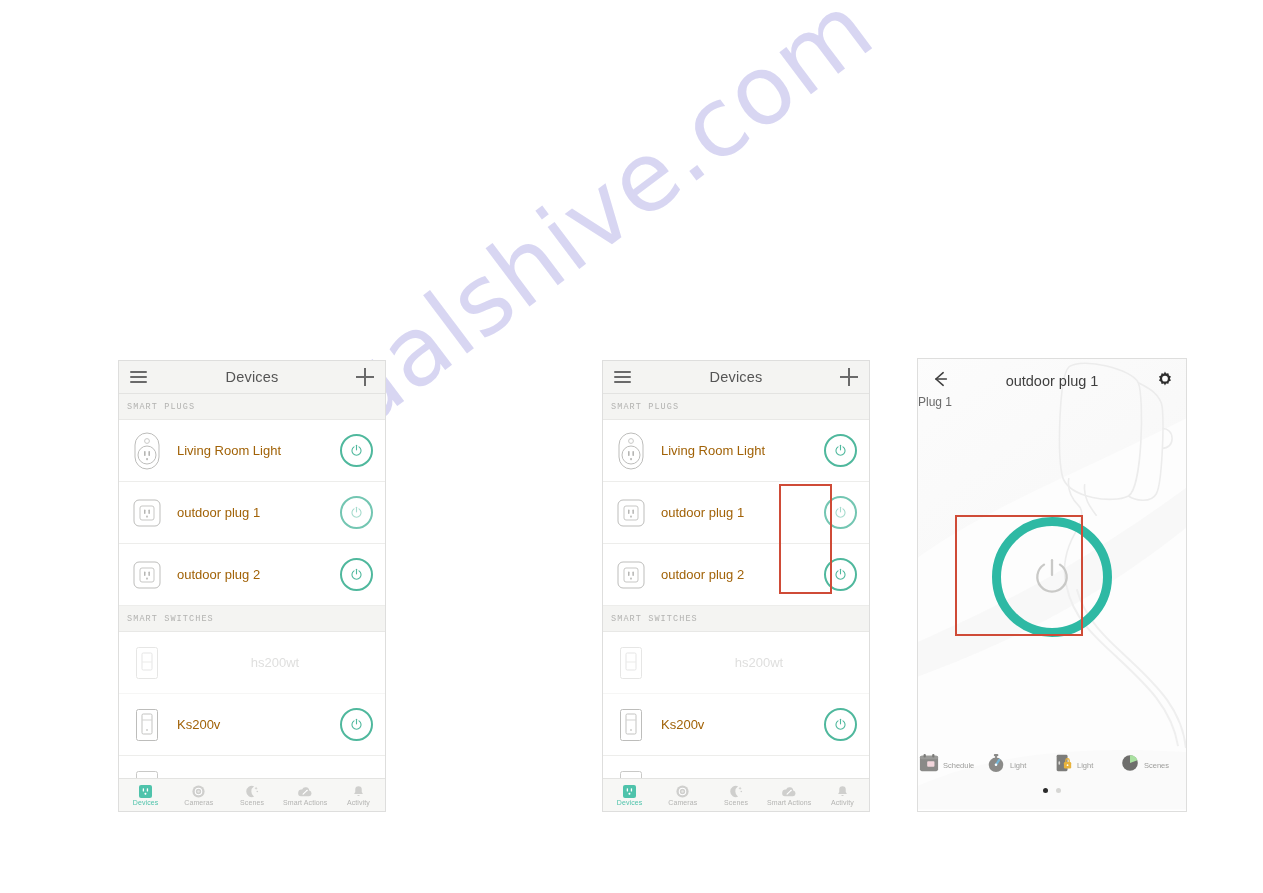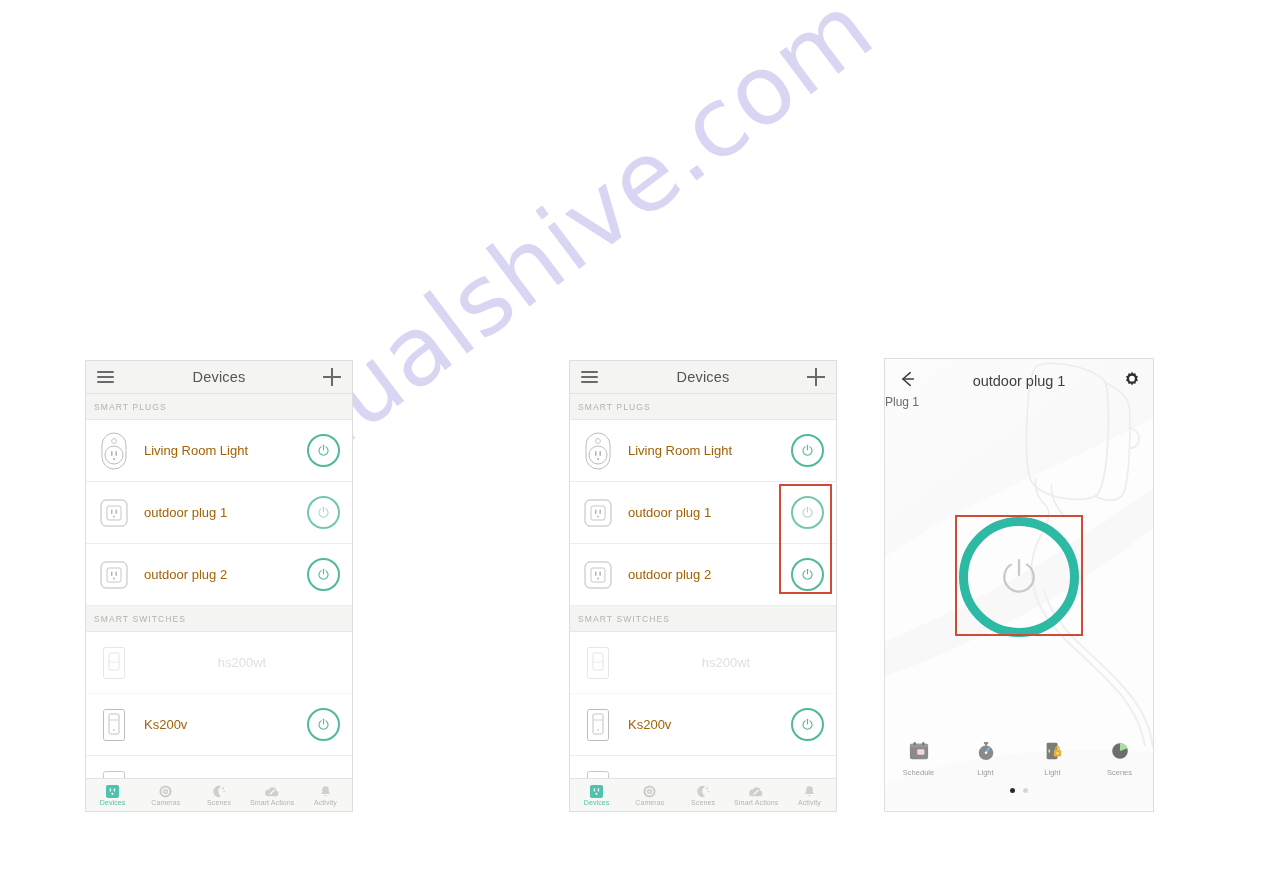--- a/index.html
+++ b/index.html
@@ -33,20 +33,21 @@
   }
 
   
   .phone{
     position:absolute;
     z-index:3;
     background:#ffffff;
     border:1px solid #dededd;
     box-sizing:border-box;
     overflow:hidden;
+    margin-left:33px;
   }
   #phone1{ left:85px;  top:360px; width:268px; height:452px; }
   #phone2{ left:569px; top:360px; width:268px; height:452px; }
   #phone3{ left:884px; top:358px; width:270px; height:454px; }
 
   
   .app-header{
     height:33px;
     background:#f4f4f2;
     border-bottom:1px solid #e3e3e1;
@@ -76,20 +77,21 @@
   
   .section-head{
     height:25px;
     background:#f4f4f2;
     border-bottom:1px solid #e8e8e6;
     display:flex; align-items:center;
     padding-left:8px;
     font-size:8.5px;
     letter-spacing:1.1px;
     color:#b2b2b0;
+    font-family:Liberation Mono, monospace;
   }
 
   
   .row{
     height:62px;
     display:flex; align-items:center;
     border-bottom:1px solid #ededeb;
     padding:0 12px 0 10px;
     box-sizing:border-box;
     background:#fff;
@@ -172,21 +174,21 @@
     width:102px;height:102px;border-radius:50%;
     border:9px solid #2eb9a4;
     display:flex;align-items:center;justify-content:center;
     background:transparent; cursor:pointer;
   }
 
   .detail-tools{
     position:absolute; left:0; right:0; bottom:34px;
     display:flex; z-index:4;
   }
-  .tool{ flex:1; display:flex; flex-direction:column; align-items:center;
+  .tool{ flex:1; display:flex; flex-direction:row; align-items:center;
          gap:3px; cursor:pointer;}
   .tool .tl{ font-size:7.5px; color:#9d9d9b;}
   .dots{
     position:absolute; left:0; right:0; bottom:18px;
     display:flex; justify-content:center; gap:8px; z-index:4;
   }
   .dot{ width:5px;height:5px;border-radius:50%;background:#d6d6d4;}
   .dot.on{ background:#2b2b2b; }
 </style>
 </head>

